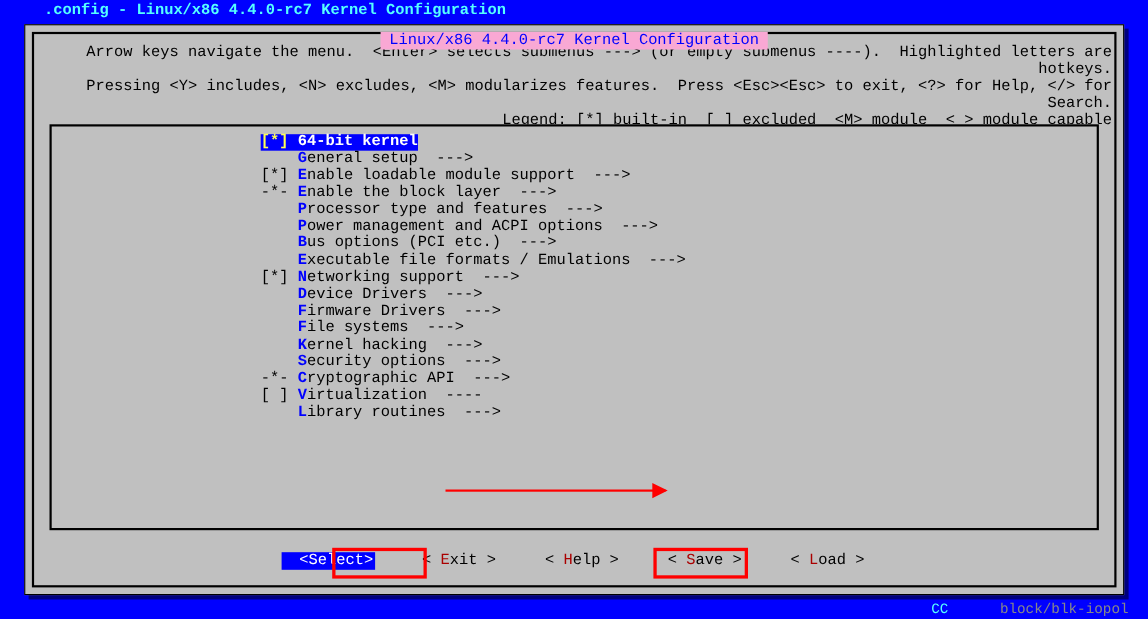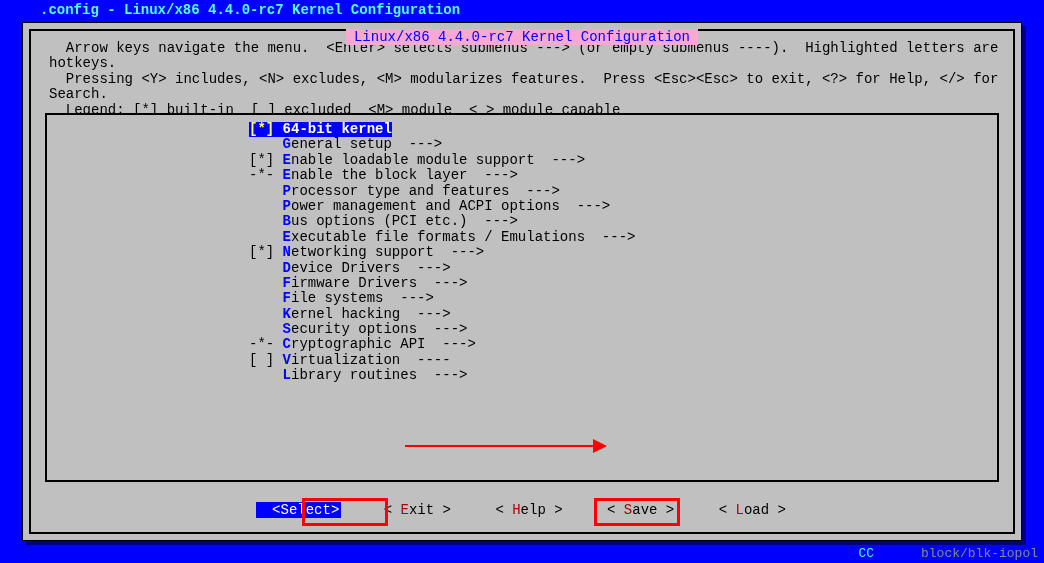--- a/index.html
+++ b/index.html
@@ -48,30 +48,31 @@
     background: #f9a8d4;
     color: #0000ff;
     padding: 0 8px;
     font-weight: normal;
   }
   .help-text {
     padding: 10px 2px 0 18px;
     color: #000;
     line-height: 1.1;
     white-space: pre-wrap;
+    text-align: right;
   }
   .inner-box {
     position: absolute;
     top: 82px;
     left: 14px;
     right: 14px;
     bottom: 50px;
     border: 2px solid #000;
     background: #c0c0c0;
-    padding: 6px 12px;
+    padding: 6px 0;
     overflow: hidden;
   }
   .menu-list {
     padding-left: 190px;
   }
   .menu-row {
     line-height: 1.1;
     white-space: pre;
     color: #000;
   }
@@ -135,21 +136,21 @@
     position: absolute;
     right: -2px;
     top: -6px;
     border-left: 14px solid #ff0000;
     border-top: 7px solid transparent;
     border-bottom: 7px solid transparent;
   }
   .bg-bottom {
     position: absolute;
     bottom: 2px;
-    right: 6px;
+    right: 18px;
     color: #888;
     font-size: 13px;
     white-space: pre;
   }
   .bg-bottom .cc { color: #55ffff; }
 </style>
 </head>
 <body>
 
 <div class="outer-frame">

